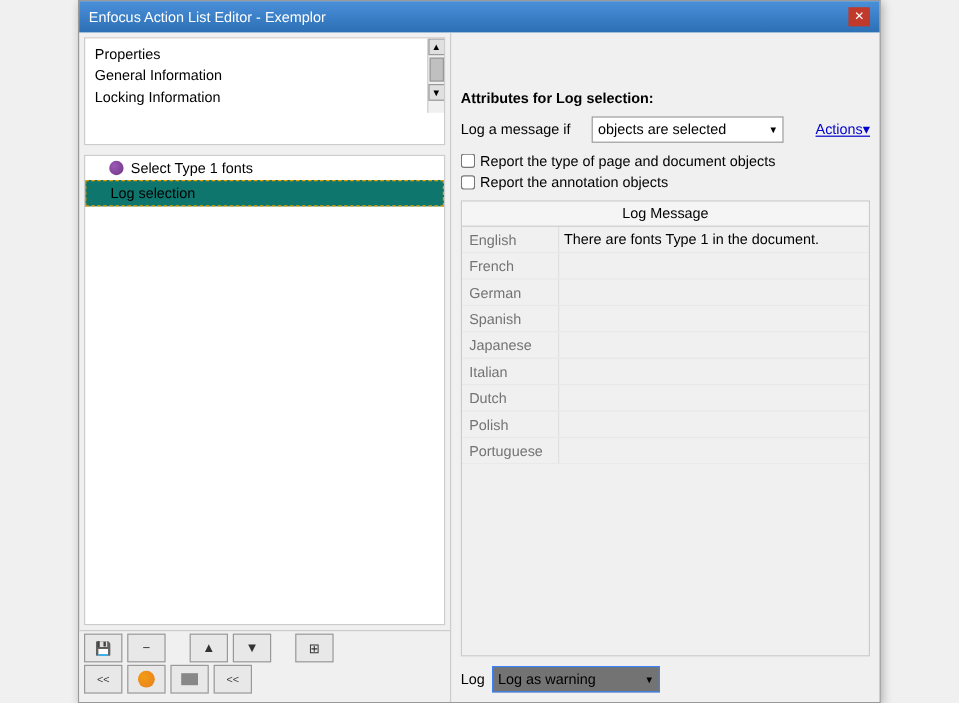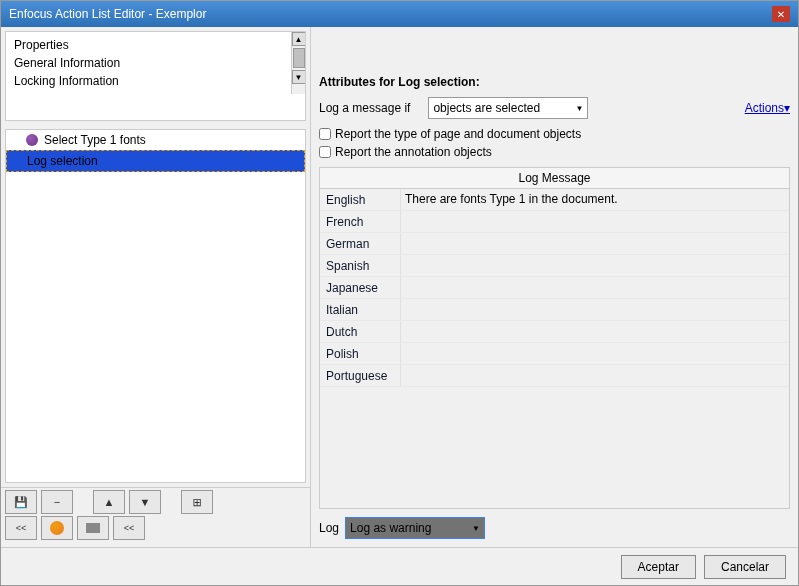--- a/index.html
+++ b/index.html
@@ -8,21 +8,21 @@
       font-size: 12px;
       background: #f0f0f0;
       display: flex;
       justify-content: center;
       align-items: center;
       width: 799px;
       height: 586px;
       overflow: hidden;
     }
     .window {
-      width: 799px;
+      width: 669px;
       height: 586px;
       background: #f0f0f0;
       border: 1px solid #999;
       display: flex;
       flex-direction: column;
       box-shadow: 2px 2px 8px rgba(0,0,0,0.3);
     }
     .title-bar {
       background: linear-gradient(to bottom, #4a90d9, #2c6fb5);
       color: white;
@@ -132,21 +132,21 @@
     }
     .action-item {
       padding: 3px 8px 3px 20px;
       cursor: pointer;
       color: #000;
       display: flex;
       align-items: center;
       gap: 6px;
     }
     .action-item.selected {
-      background: #1d4ed8;
+      background: #0f766e;
       border: 1px dashed #e8a000;
     }
     .action-item-icon {
       width: 12px;
       height: 12px;
       border-radius: 50%;
       background: radial-gradient(circle at 35% 35%, #9b59b6, #6c3483);
       flex-shrink: 0;
     }
     
@@ -253,21 +253,21 @@
       overflow: hidden;
     }
     .log-row {
       display: flex;
       border-bottom: 1px solid #e8e8e8;
       min-height: 22px;
     }
     .log-lang {
       width: 80px;
       padding: 3px 6px;
-      color: #0f172a;
+      color: #737373;
       flex-shrink: 0;
       font-size: 12px;
       display: flex;
       align-items: center;
     }
     .log-text {
       flex: 1;
       padding: 3px 4px;
       font-size: 12px;
       border-left: 1px solid #e0e0e0;
@@ -472,17 +472,13 @@
       <div class="log-footer">
         <span class="log-footer-label">Log</span>
         <div class="log-dropdown">
           <span>Log as warning</span>
           <span style="margin-left:auto; font-size:8px;">▼</span>
         </div>
       </div>
     </div>
   </div>
 
-  <div class="window-footer">
-    <button class="footer-btn primary">Aceptar</button>
-    <button class="footer-btn">Cancelar</button>
-  </div>
 </div>
 
 </body></html>

